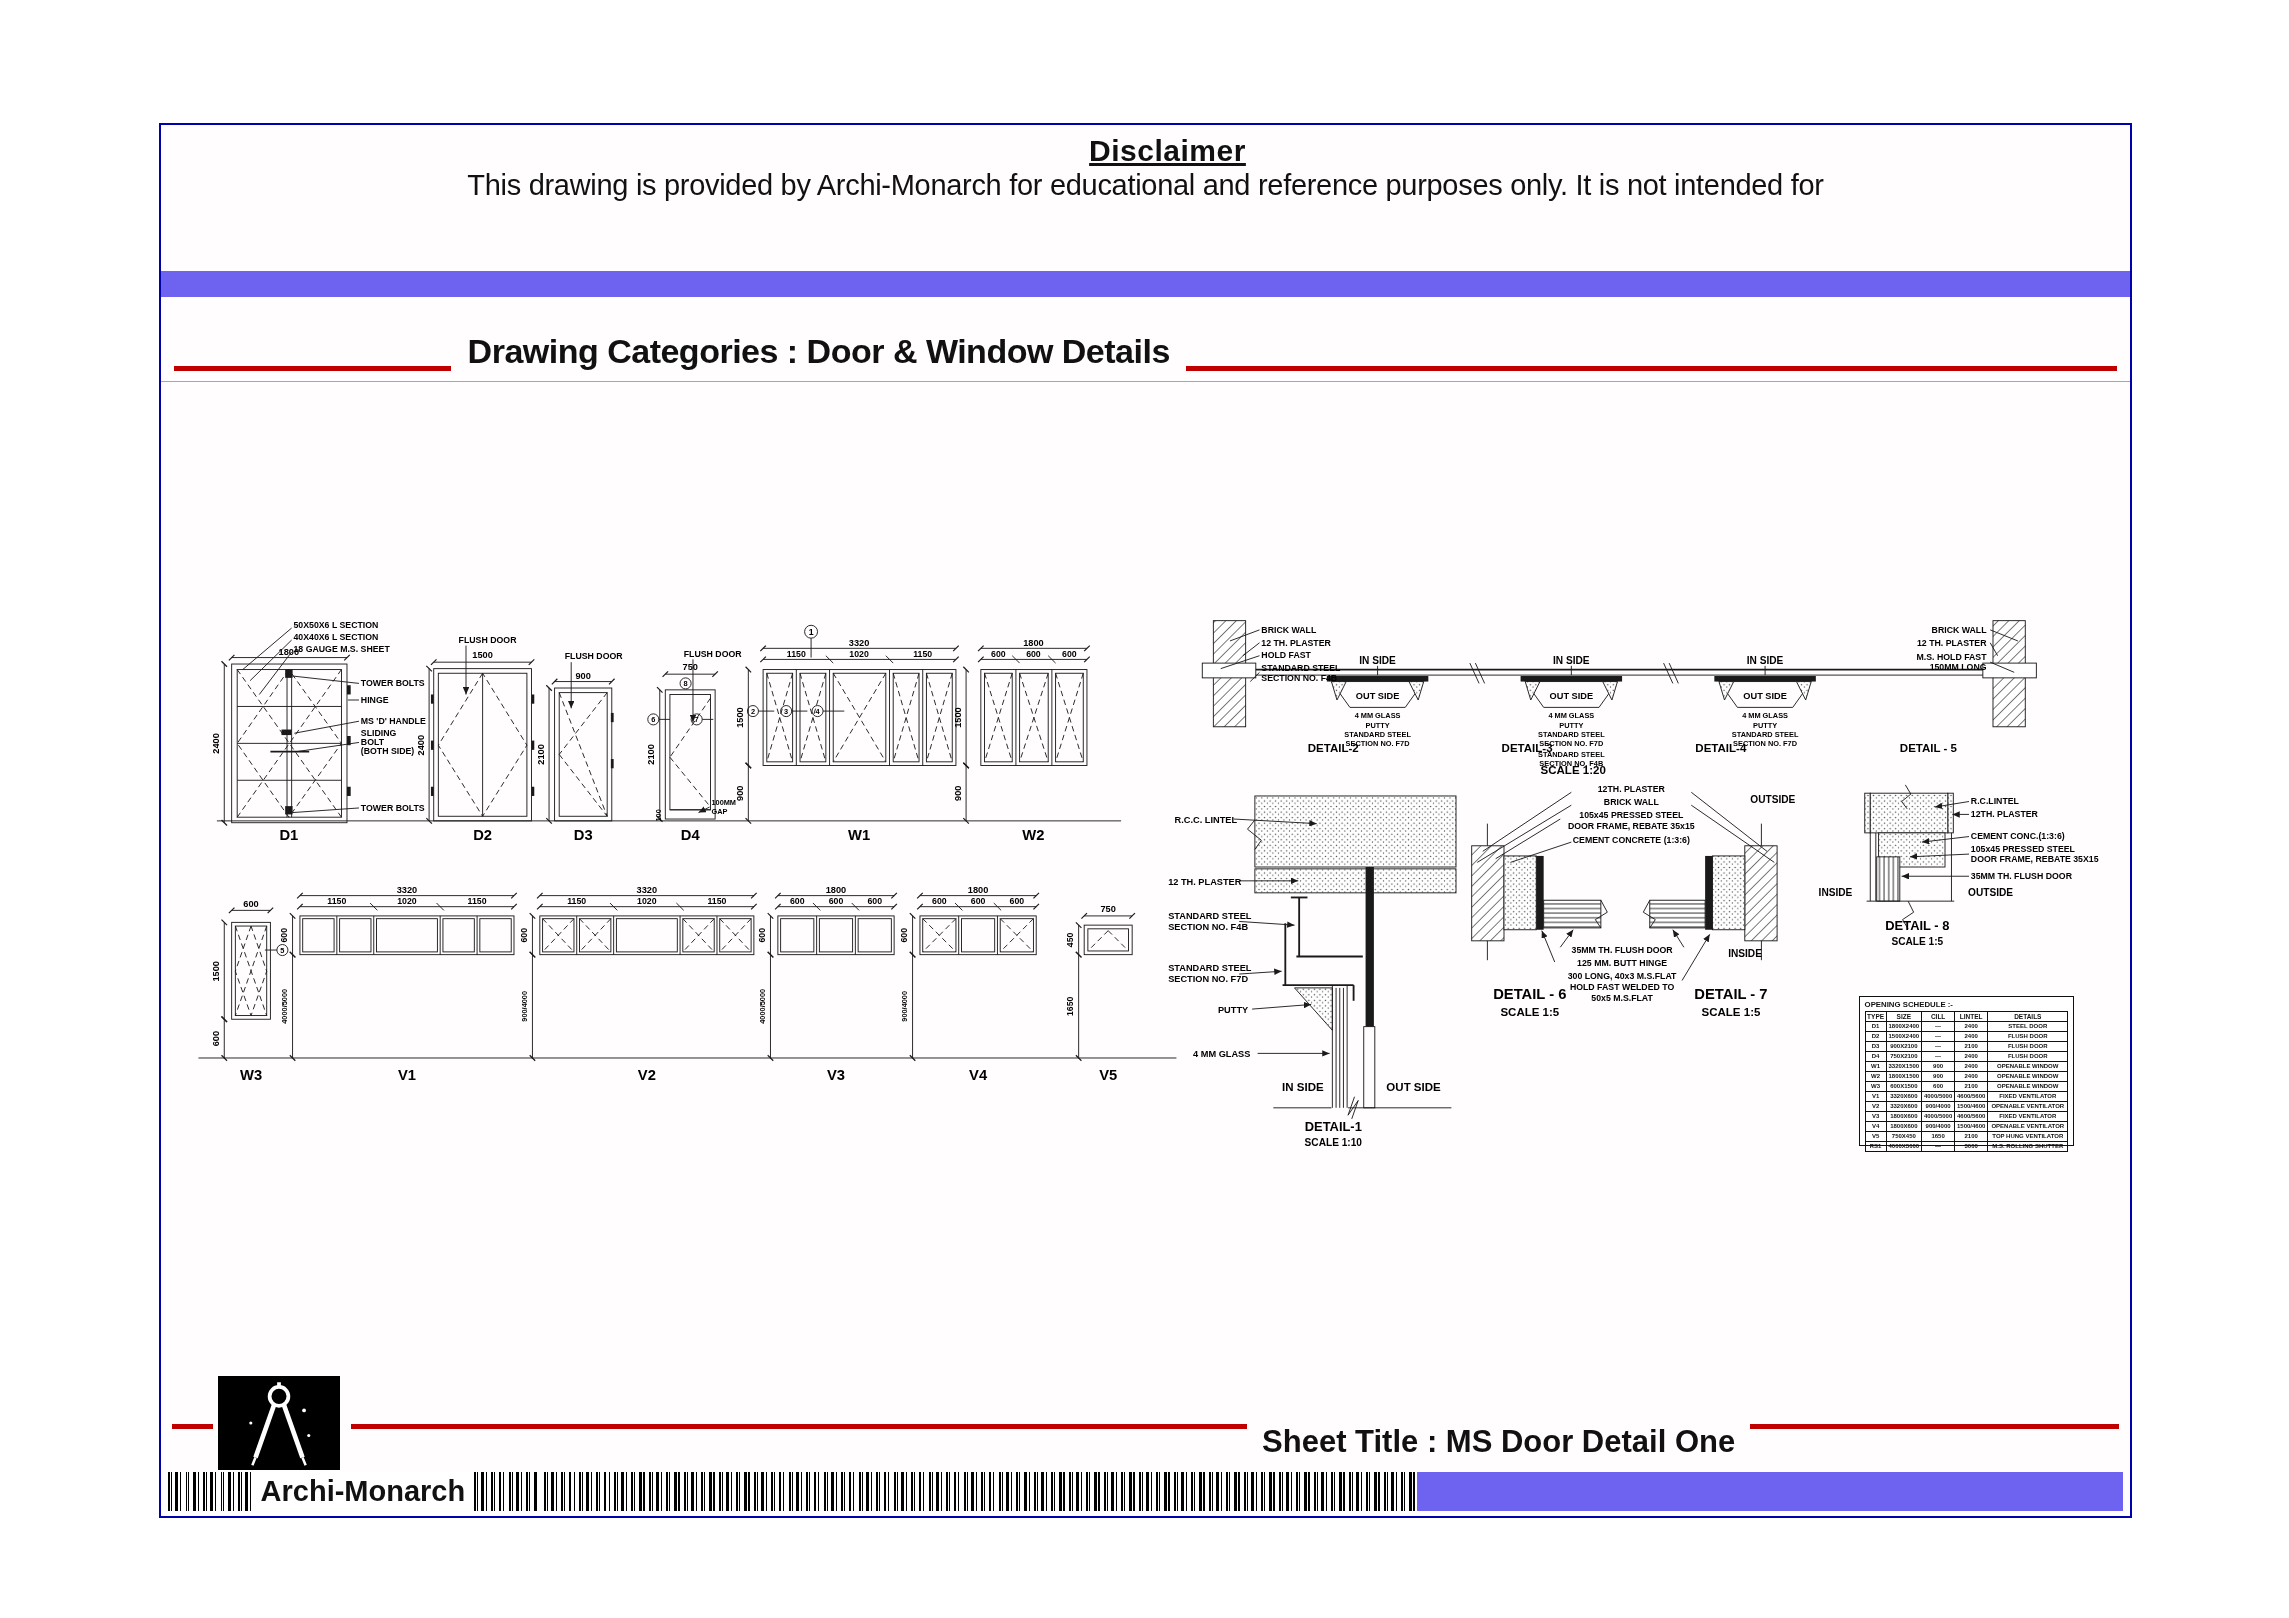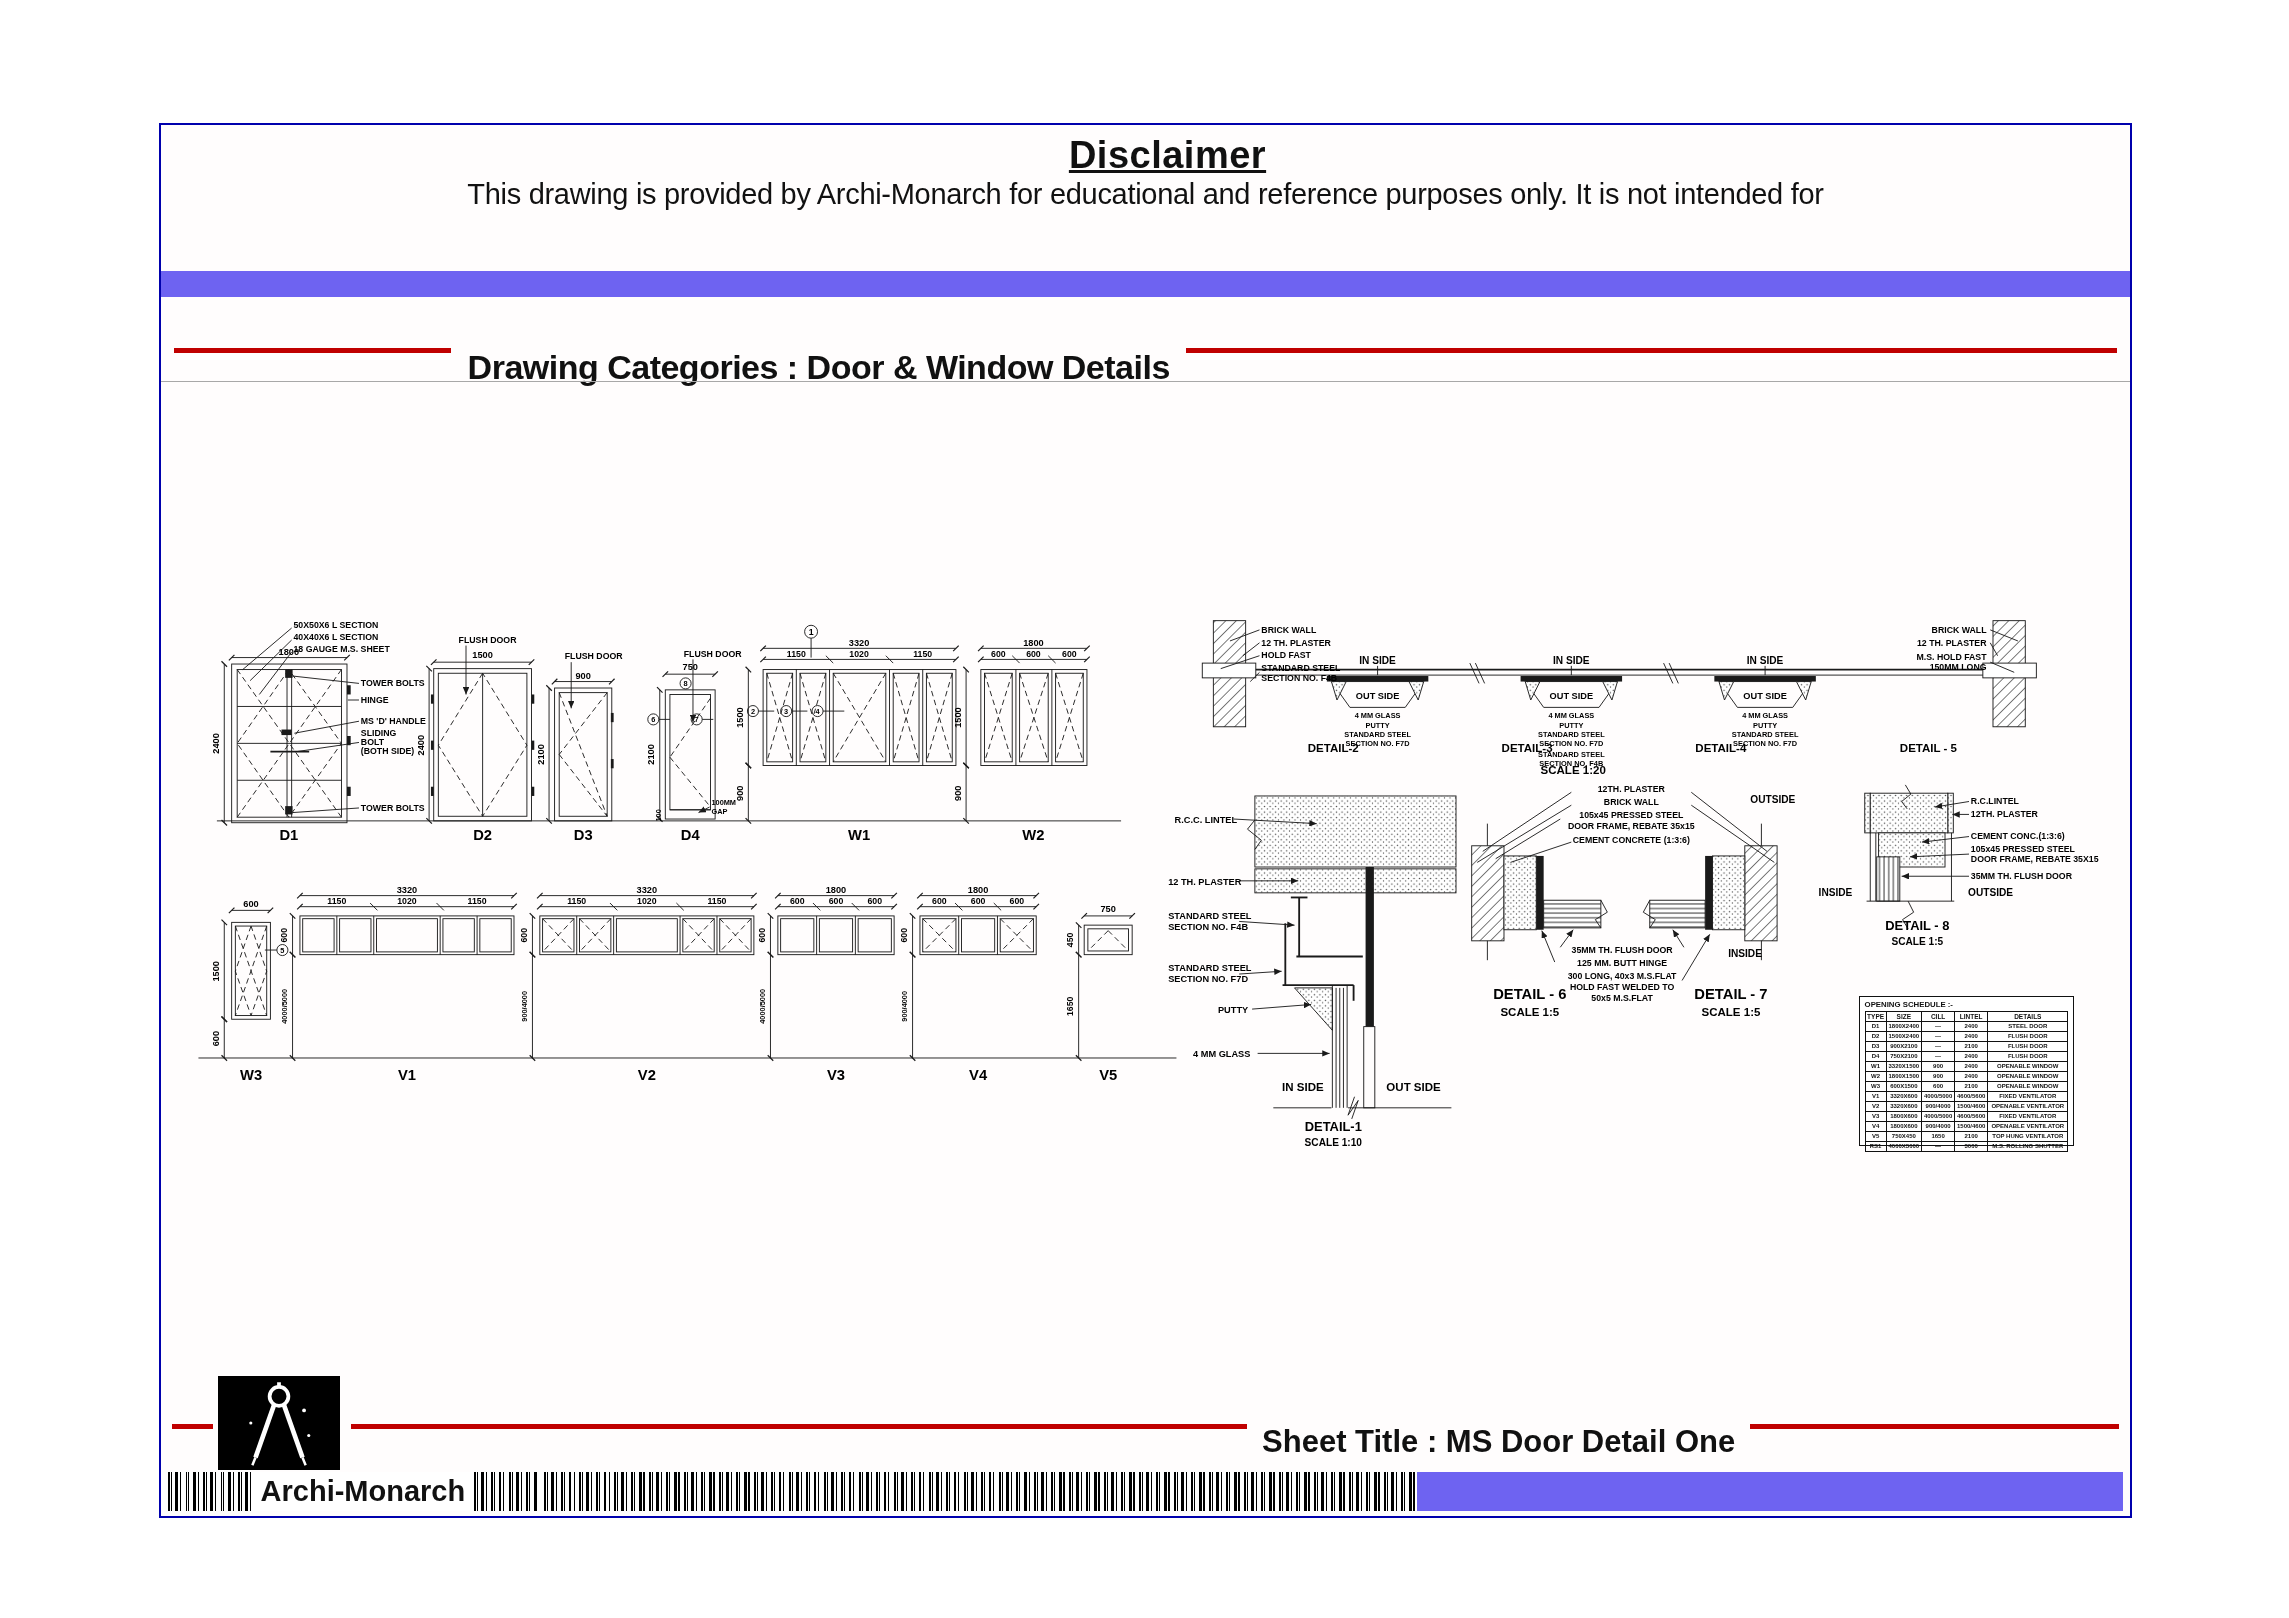--- a/index.html
+++ b/index.html
@@ -2,25 +2,25 @@
 <html style="font-size:14.8px"><head>
 <meta charset="utf-8">
 <style>
   html,body{margin:0;padding:0;background:#ffffff;}
   .canvas{position:relative;width:2290px;height:1619px;background:#ffffff;overflow:hidden;
           font-family:"Liberation Sans",sans-serif;color:#111;}
   .sheet{position:absolute;left:159px;top:123px;width:1973px;height:1395px;
          border:2.8px solid #0000ad;background:#fffdfd;box-sizing:border-box;}
   
   .disclaimer{position:absolute;left:0;top:9.2px;width:100%;text-align:center;}
-  .disc-title{font-size:38px;font-weight:700;text-decoration:underline;letter-spacing:0.5px;padding-left:44px;}
+  .disc-title{font-size:30px;font-weight:700;text-decoration:underline;letter-spacing:0.5px;padding-left:44px;}
   .disc-line{font-size:29px;font-weight:400;line-height:1.22;letter-spacing:-0.3px;}
   .accent-bar{position:absolute;left:0;top:146px;width:100%;height:26px;background:#6e63f1;}
   
-  .cat-row{position:absolute;left:13px;right:13px;top:198px;height:48px;display:flex;align-items:flex-start;margin-top:25px;}
+  .cat-row{position:absolute;left:13px;right:13px;top:198px;height:48px;display:flex;align-items:flex-end;}
   .crule{height:4.6px;background:#c00000;}
   .crule-l{width:277px;}
   .crule-r{flex:1;}
   .cat-title{font-size:34px;font-weight:700;margin:0 16.6px;white-space:nowrap;letter-spacing:-0.5px;}
   .divider{position:absolute;left:0;top:256px;width:100%;border-top:1.8px solid #a8a8a8;}
   
   svg.draw{position:absolute;left:0;top:265px;width:1970px;height:990px;}
   svg.draw .ln{stroke:#1a1a1a;stroke-width:1;fill:none;}
   svg.draw .ln2{stroke:#1a1a1a;stroke-width:2;fill:none;}
   svg.draw .dsh{stroke:#1a1a1a;stroke-width:1;fill:none;stroke-dasharray:6 4;}

